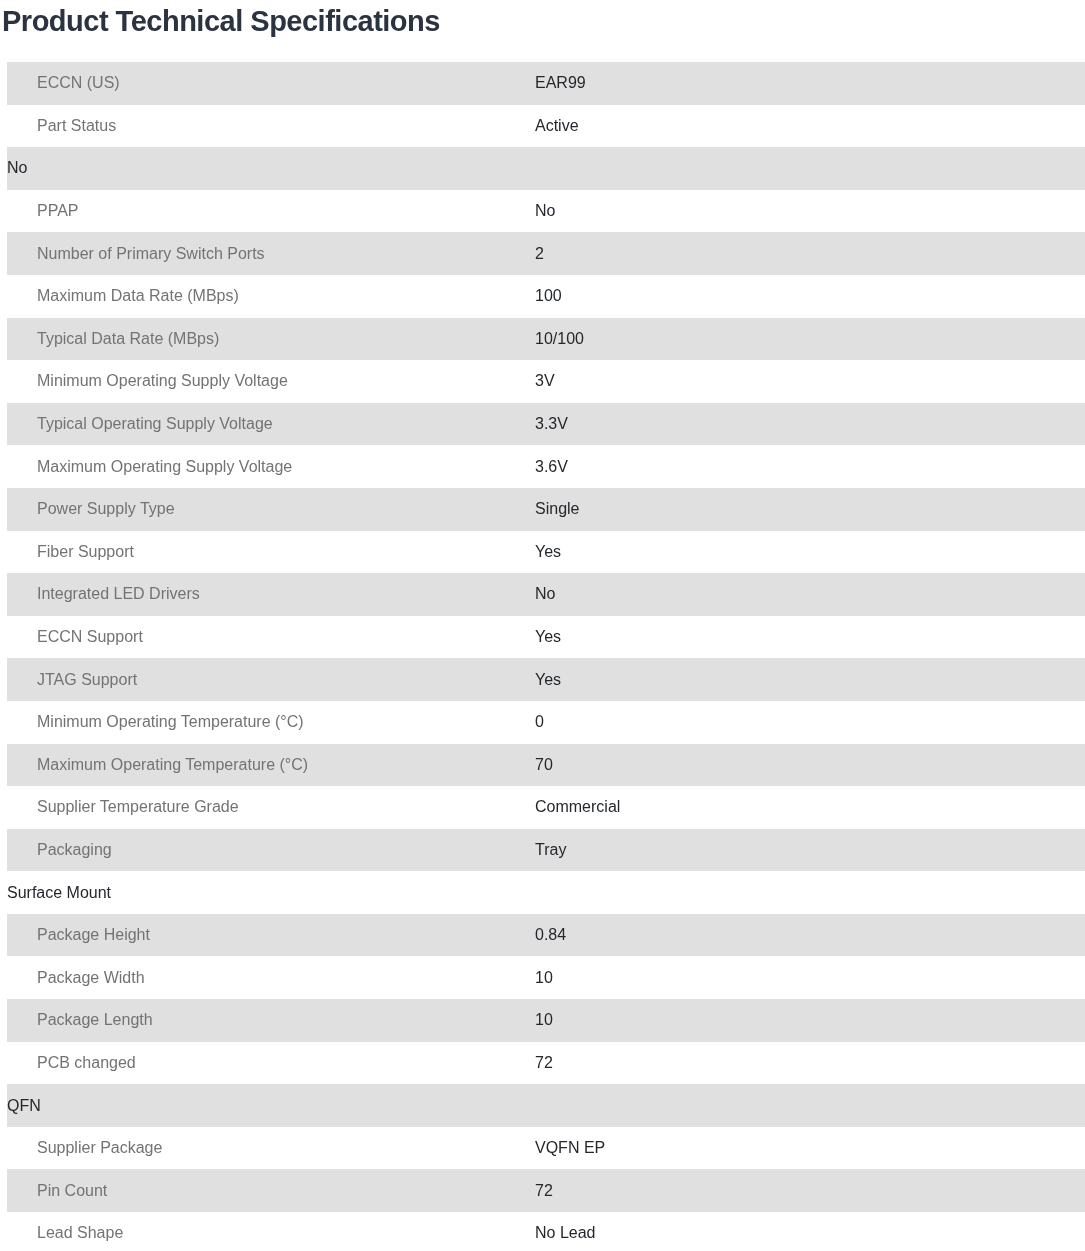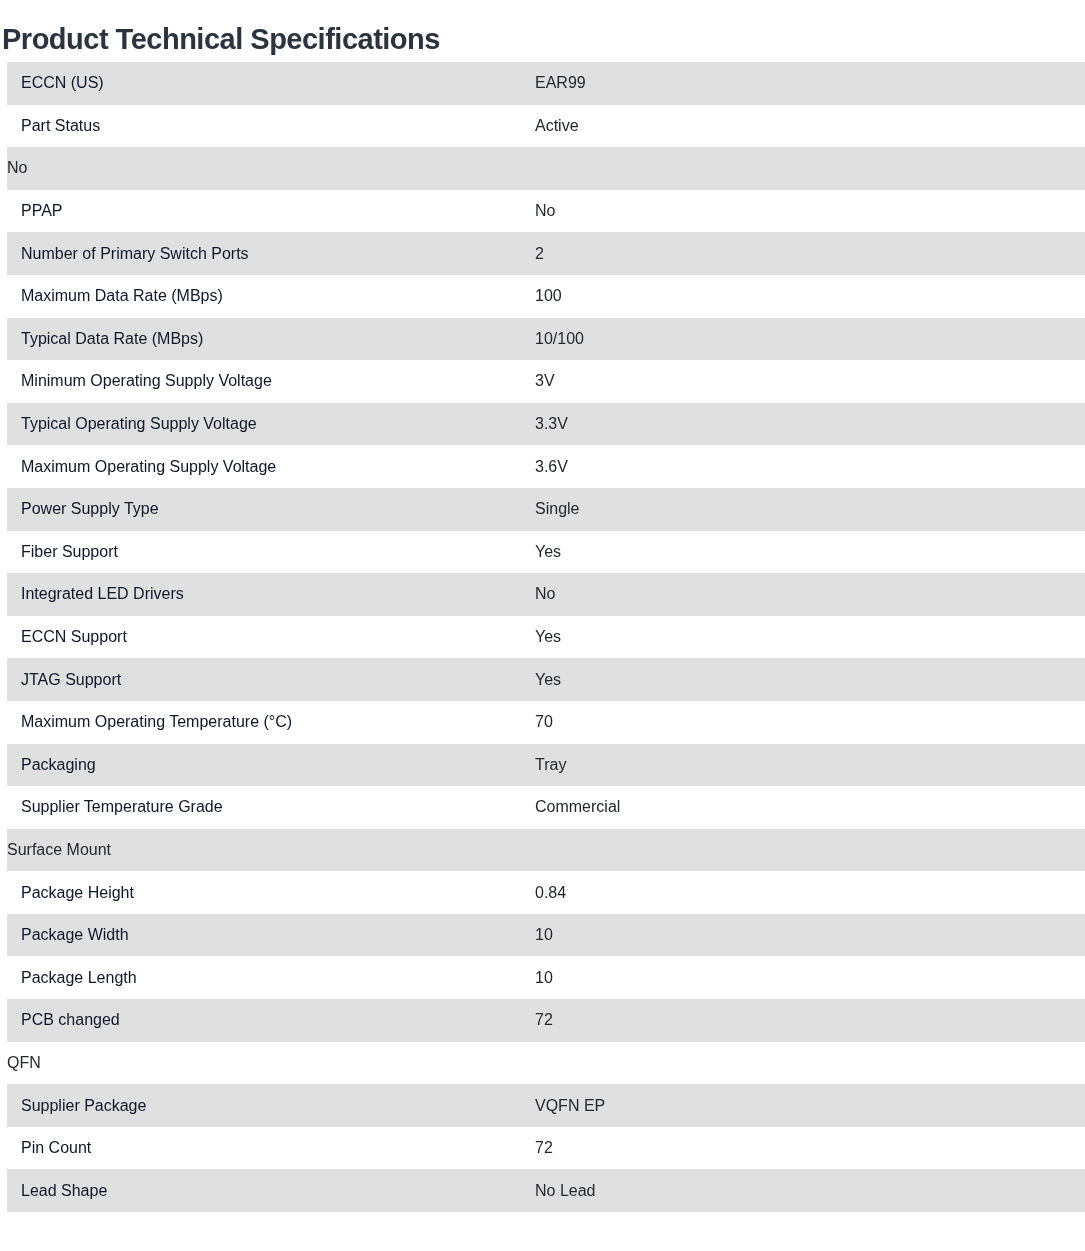--- a/index.html
+++ b/index.html
@@ -9,21 +9,21 @@
     font-family: "Liberation Sans", "DejaVu Sans", sans-serif;
   }
   body {
     width: 1085px;
     height: 1251px;
     overflow: hidden;
     position: relative;
   }
   .page-title {
     margin: 0;
-    padding: 19px 0 0 2px;
+    padding: 1px 0 0 2px;
     font-size: 29px;
     line-height: 40px;
     font-weight: 700;
     letter-spacing: -0.5px;
     color: #2b3340;
   }
   .spec-table {
     position: absolute;
     top: 62px;
     left: 7px;
@@ -32,25 +32,25 @@
   .spec-row {
     display: flex;
     align-items: center;
     height: 42.6px;
     background: #ffffff;
   }
   .spec-row:nth-child(odd) {
     background: #e0e0e0;
   }
   .spec-label {
-    padding-left: 14px;
+    padding-left: 30px;
     width: 528px;
     box-sizing: border-box;
     font-size: 16px;
-    color: #0f172a;
+    color: #737373;
     white-space: nowrap;
   }
   .spec-value {
     font-size: 16px;
     font-weight: 400;
     color: #24282d;
     white-space: nowrap;
   }
 </style>
 </head>
@@ -126,37 +126,41 @@
   <div class="spec-row">
     <div class="spec-label">ECCN Support</div>
     <div class="spec-value">Yes</div>
   </div>
 
   <div class="spec-row">
     <div class="spec-label">JTAG Support</div>
     <div class="spec-value">Yes</div>
   </div>
 
+  <div class="spec-row">
+    <div class="spec-label">Minimum Operating Temperature (°C)</div>
+    <div class="spec-value">0</div>
+  </div>
 
   <div class="spec-row">
     <div class="spec-label">Maximum Operating Temperature (°C)</div>
     <div class="spec-value">70</div>
   </div>
 
   <div class="spec-row">
+    <div class="spec-label">Supplier Temperature Grade</div>
+    <div class="spec-value">Commercial</div>
+  </div>
+
+  <div class="spec-row">
     <div class="spec-label">Packaging</div>
     <div class="spec-value">Tray</div>
   </div>
 
   <div class="spec-row">
-    <div class="spec-label">Supplier Temperature Grade</div>
-    <div class="spec-value">Commercial</div>
-  </div>
-
-  <div class="spec-row">
     <div class="spec-value">Surface Mount</div>
   </div>
 
   <div class="spec-row">
     <div class="spec-label">Package Height</div>
     <div class="spec-value">0.84</div>
   </div>
 
   <div class="spec-row">
     <div class="spec-label">Package Width</div>

